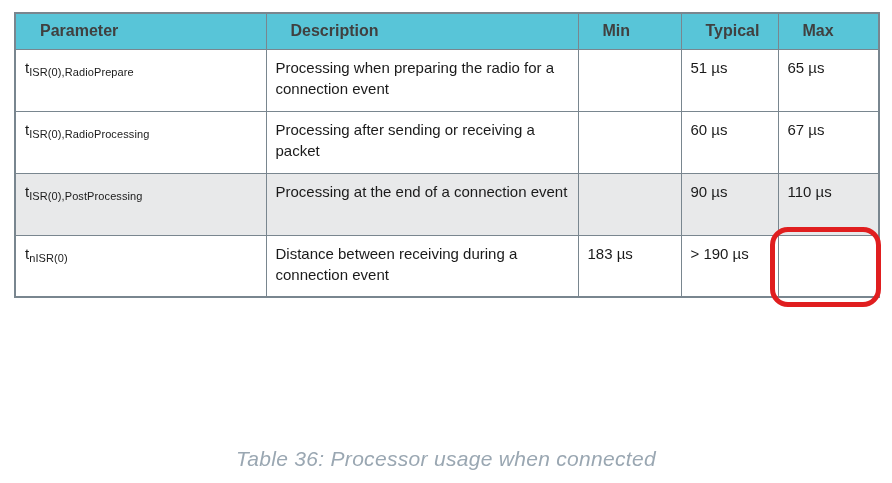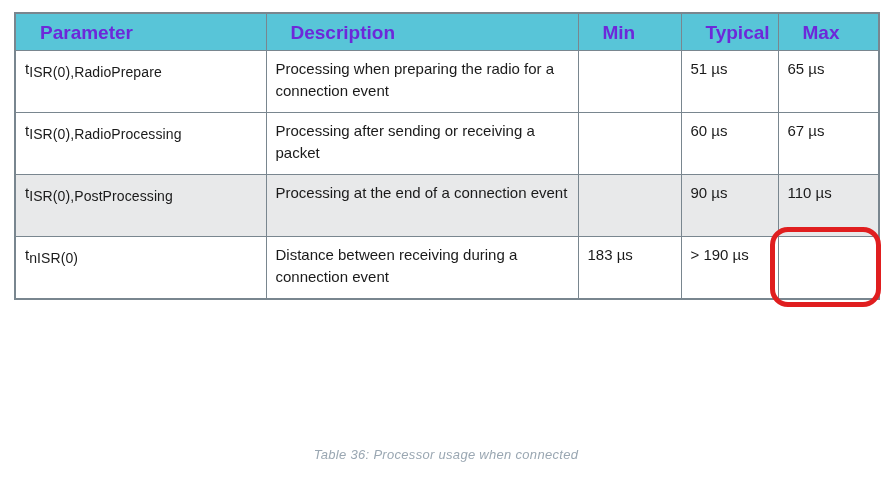--- a/index.html
+++ b/index.html
@@ -30,32 +30,32 @@
     border: 1px solid #79868f;
     text-align: left;
     vertical-align: top;
     padding: 7px 8px 6px 9px;
   }
   table.spec { border: 2px solid #79868f; }
 
   table.spec thead th {
     background: #58c5d8;
     font-weight: bold;
-    color: #6d28d9;
+    color: #404040;
     height: 36px;
     padding-top: 8px;
-    font-size: 19px;
+    font-size: 16px;
     padding-left: 24px;
   }
   table.spec tbody td { height: 62px; background: #ffffff; line-height: 1.45; }
   table.spec tbody tr.alt td { background: #e8e9ea; }
 
   .param-base { font-size: 15px; }
   .param-sub {
-    font-size: 14px;
+    font-size: 11px;
     position: relative;
     bottom: -3px;
     letter-spacing: 0.1px;
     margin-top: 8px;
   }
 
   .annotation-rect {
     position: absolute;
     left: 770px; top: 227px;
     width: 111px; height: 80px;
@@ -63,21 +63,21 @@
     border-radius: 18px;
     pointer-events: none;
   }
 
   .caption {
     position: absolute;
     left: 0; top: 447px;
     width: 892px;
     text-align: center;
     font-style: italic;
-    font-size: 13px;
+    font-size: 21px;
     color: #9aa7b2;
     letter-spacing: 0.3px;
   }
 </style>
 </head>
 <body>
 
 <div class="page">
 
   <table class="spec">

